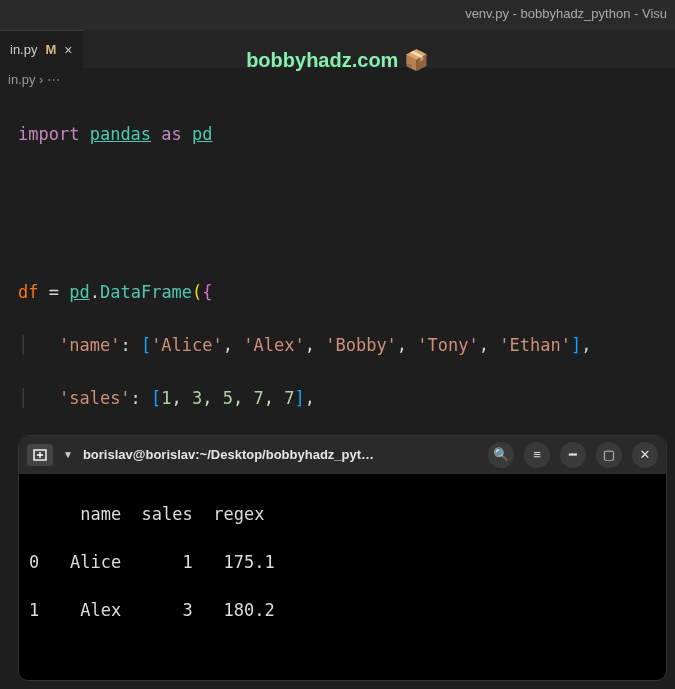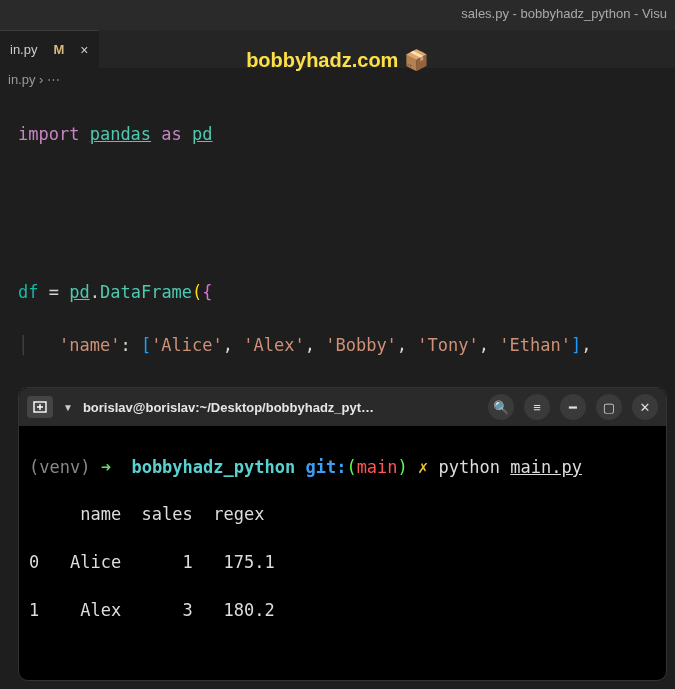--- a/index.html
+++ b/index.html
@@ -32,34 +32,34 @@
   }
   .tab {
     display: flex;
     align-items: center;
     padding: 0 10px;
     background: #1e1e1e;
     border-top: 1px solid #3c3c3c;
     font-family: sans-serif;
     font-size: 13px;
     color: #ccc;
-    gap: 16px;
+    gap: 8px;
   }
   .tab .mod { color: #d7ba7d; font-weight: bold; }
   .tab .close { color: #ccc; cursor: pointer; font-size: 14px; }
   .watermark {
     position: absolute;
     top: 48px;
     left: 0;
     width: 100%;
     text-align: center;
     font-family: sans-serif;
     font-size: 20px;
     font-weight: 600;
-    color: #fde047;
+    color: #86efac;
     pointer-events: none;
   }
   .breadcrumbs {
     padding: 4px 8px;
     font-family: sans-serif;
     font-size: 13px;
     color: #999;
     background: #1e1e1e;
   }
   .code {
@@ -72,21 +72,21 @@
   .mod2 { color: #4ec9b0; text-decoration: underline; }
   .mod3 { color: #4ec9b0; }
   .op { color: #d4d4d4; }
   .str { color: #ce9178; }
   .num { color: #b5cea8; }
   .punc { color: #d4d4d4; }
   .yparen { color: #ffd700; }
   .pparen { color: #da70d6; }
   .bparen { color: #179fff; }
   .rprefix { color: #569cd6; }
-  .var { color: #14b8a6; margin-top: 8px; }
+  .var { color: #f97316; margin-top: 8px; }
   .guide { color: #404040; }
 
   .terminal {
     position: absolute;
     bottom: 8px;
     left: 18px;
     right: 8px;
     background: #000;
     border-radius: 10px;
     overflow: hidden;
@@ -151,21 +151,21 @@
   .branch { color: #ff5555; }
   .x { color: #e6c33a; font-weight: bold; }
   .cmd { color: #ddd; }
   .file { color: #ddd; text-decoration: underline; }
   .gparen { color: #55ff55; }
 </style>
 </head>
 <body>
 
 <div class="titlebar">
-  <span>sales.py - bobbyhadz_python - Visu</span>
+  <span>venv.py - bobbyhadz_python - Visu</span>
 </div>
 
 <div class="tabs">
   <div class="tab">
     <span>in.py</span>
     <span class="mod">M</span>
     <span class="close">×</span>
   </div>
 </div>
 
@@ -218,18 +218,17 @@
         <span>━</span>
       </div>
     <div class="btn">
         <span>▢</span>
       </div>
     <div class="btn">
         <span>✕</span>
       </div>
   </div>
   <div class="term-body">
-<div><span class="venv">(venv)</span> <span class="arrow">➜</span>  <span class="dir">bobbyhadz_python</span> <span class="git">git:</span><span class="gparen">(</span><span class="branch">main</span><span class="gparen">)</span> <span class="x">✗</span> <span class="cmd">python</span> <span class="file">main.py</span></div>
 <div>     name  sales  regex</div>
 <div>0   Alice      1   175.1</div>
 <div>1    Alex      3   180.2</div>
   </div>
 </div>
 
 </body></html>

